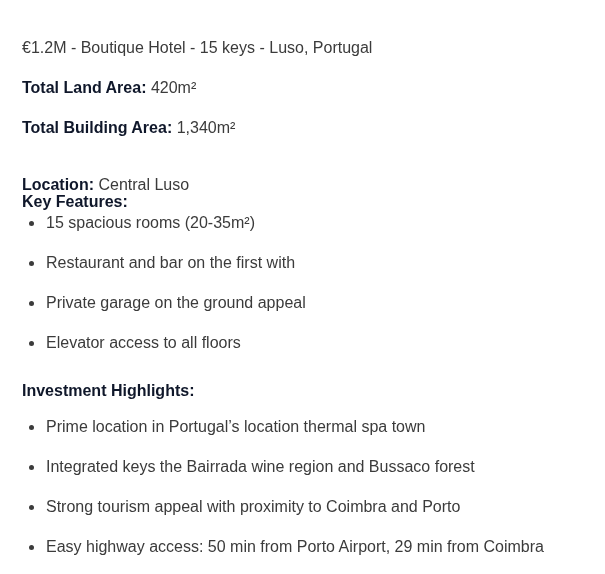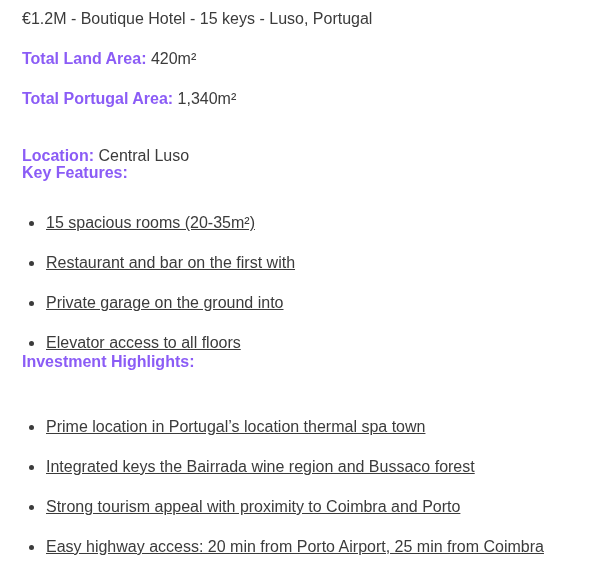--- a/index.html
+++ b/index.html
@@ -2,54 +2,54 @@
 <html><head>
   <meta charset="utf-8">
   <style>
     html, body { margin: 0; padding: 0; background: #ffffff; }
     body {
       width: 605px; height: 574px; overflow: hidden;
       font-family: "Liberation Sans", "DejaVu Sans", sans-serif;
       color: #3b3b3b; font-size: 16px;
     }
     .doc { position: relative; padding: 0 0 0 22px; }
-    .line { position: absolute; left: 22px; white-space: nowrap; line-height: 20px; }
-    .bold { font-weight: bold; color: #8b5cf6; }
+    .line { position: absolute; left: 22px; white-space: nowrap; line-height: 20px; margin-top: 29px; }
+    .bold { font-weight: bold; color: #0f172a; }
     .bullet { position: absolute; left: 24px; white-space: nowrap; line-height: 20px; }
     .bullet .dot { display: inline-block; width: 5px; height: 5px; border-radius: 50%; background: #3b3b3b; position: absolute; left: 5px; top: 8px; }
-    .bullet .txt { position: absolute; left: 22px; top: 0; text-decoration: underline; }
+    .bullet .txt { position: absolute; left: 22px; top: 0; }
   </style>
 </head>
 <body>
 
 <div class="doc">
   <div class="line" style="top:9px">€1.2M - Boutique Hotel - 15 keys - Luso, Portugal</div>
 
   <div class="line" style="top:49px">
     <span class="bold">Total Land Area:</span><span> 420m²</span>
   </div>
   <div class="line" style="top:89px">
-    <span class="bold">Total Portugal Area:</span><span> 1,340m²</span>
+    <span class="bold">Total Building Area:</span><span> 1,340m²</span>
   </div>
   <div class="line" style="top:146px">
     <span class="bold">Location:</span><span> Central Luso</span>
   </div>
 
   <div class="line bold" style="top:163px">Key Features:</div>
   <div class="bullet" style="top:213px">
       <span class="dot"></span>
       <span class="txt">15 spacious rooms (20-35m²)</span>
     </div>
   <div class="bullet" style="top:253px">
       <span class="dot"></span>
       <span class="txt">Restaurant and bar on the first with</span>
     </div>
   <div class="bullet" style="top:293px">
       <span class="dot"></span>
-      <span class="txt">Private garage on the ground into</span>
+      <span class="txt">Private garage on the ground appeal</span>
     </div>
   <div class="bullet" style="top:333px">
       <span class="dot"></span>
       <span class="txt">Elevator access to all floors</span>
     </div>
 
   <div class="line bold" style="top:352px">Investment Highlights:</div>
   <div class="bullet" style="top:417px">
       <span class="dot"></span>
       <span class="txt">Prime location in Portugal’s location thermal spa town</span>
@@ -57,15 +57,15 @@
   <div class="bullet" style="top:457px">
       <span class="dot"></span>
       <span class="txt">Integrated keys the Bairrada wine region and Bussaco forest</span>
     </div>
   <div class="bullet" style="top:497px">
       <span class="dot"></span>
       <span class="txt">Strong tourism appeal with proximity to Coimbra and Porto</span>
     </div>
   <div class="bullet" style="top:537px">
       <span class="dot"></span>
-      <span class="txt">Easy highway access: 20 min from Porto Airport, 25 min from Coimbra</span>
+      <span class="txt">Easy highway access: 50 min from Porto Airport, 29 min from Coimbra</span>
     </div>
 </div>
 
 </body></html>

